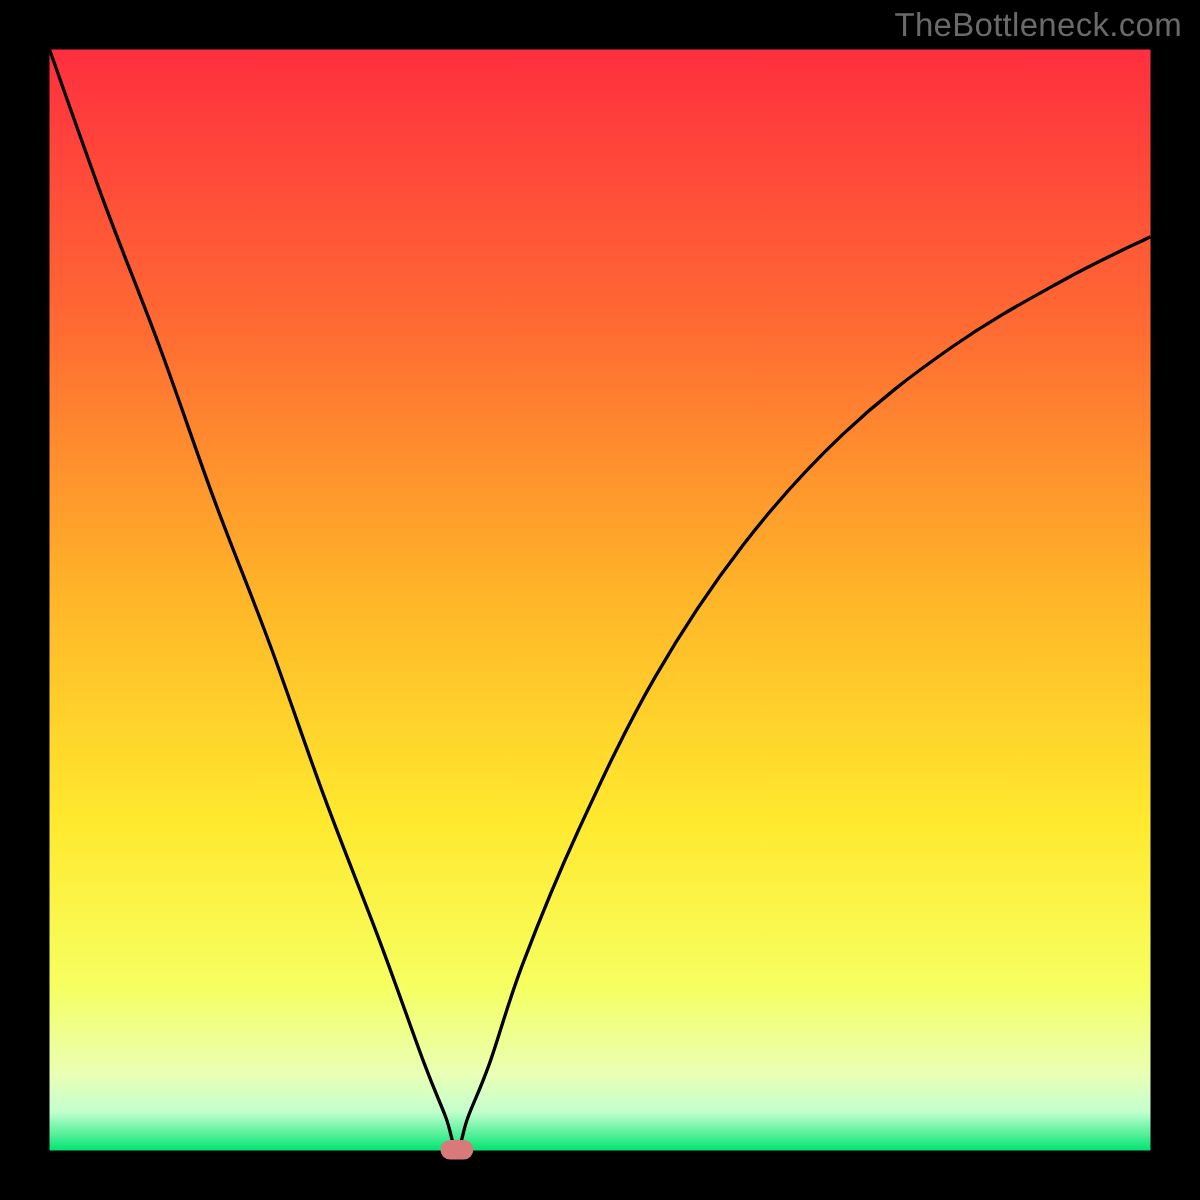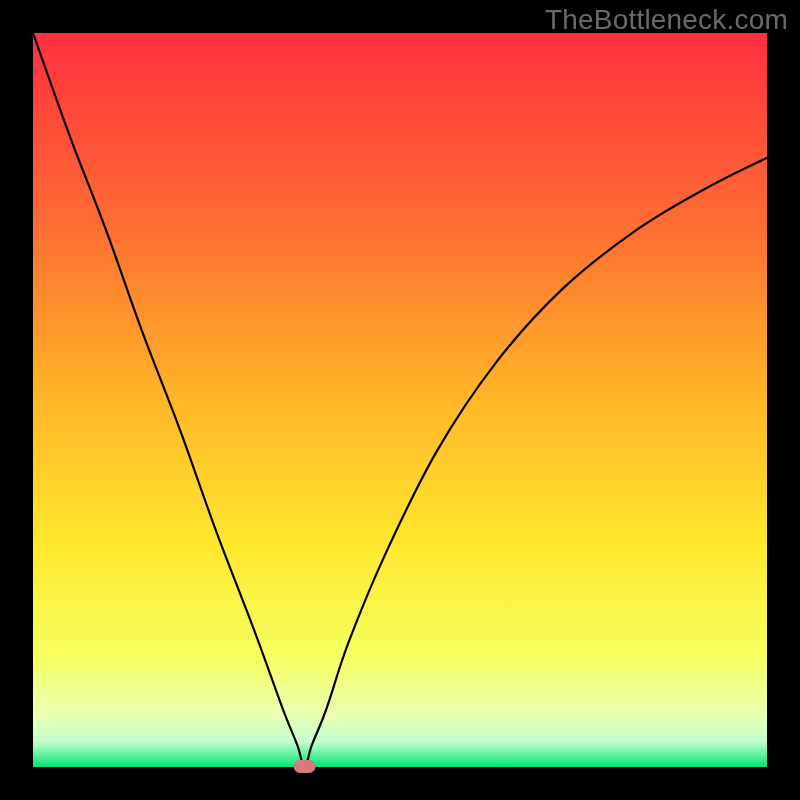--- a/index.html
+++ b/index.html
@@ -15,21 +15,21 @@
     position: relative;
     width: 800px;
     height: 800px;
     background: #000;
   }
   .watermark {
     position: absolute;
     top: 4px;
     right: 12px;
     color: #6a6a6a;
-    font-size: 28px;
+    font-size: 22px;
     font-weight: 400;
     letter-spacing: 0.2px;
     z-index: 10;
   }
   svg {
     position: absolute;
     top: 0;
     left: 0;
   }
 </style>

